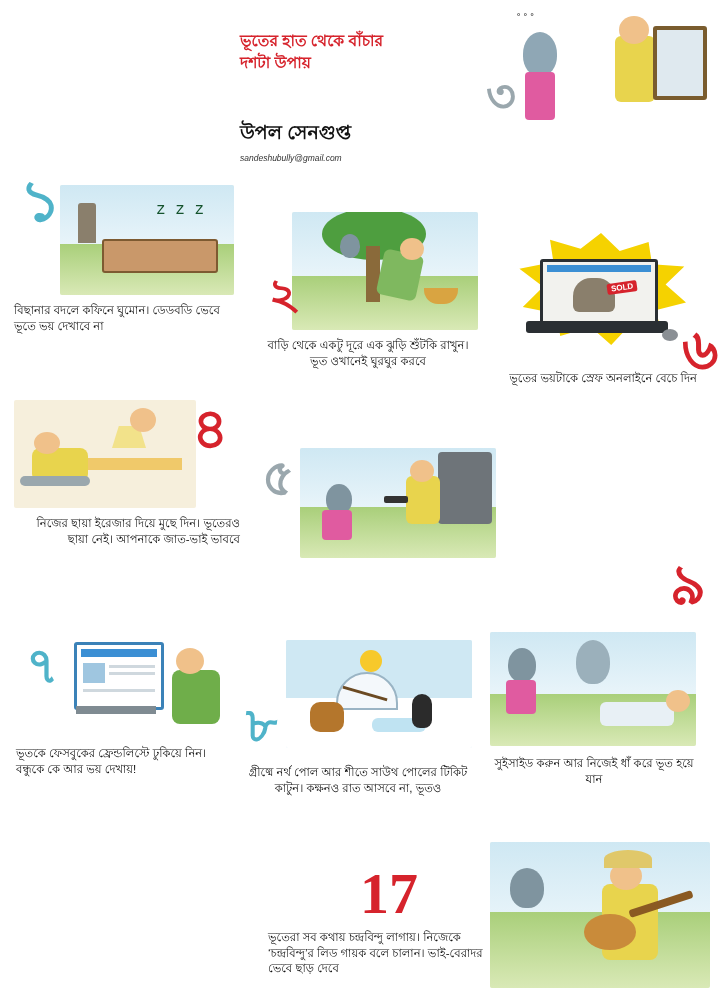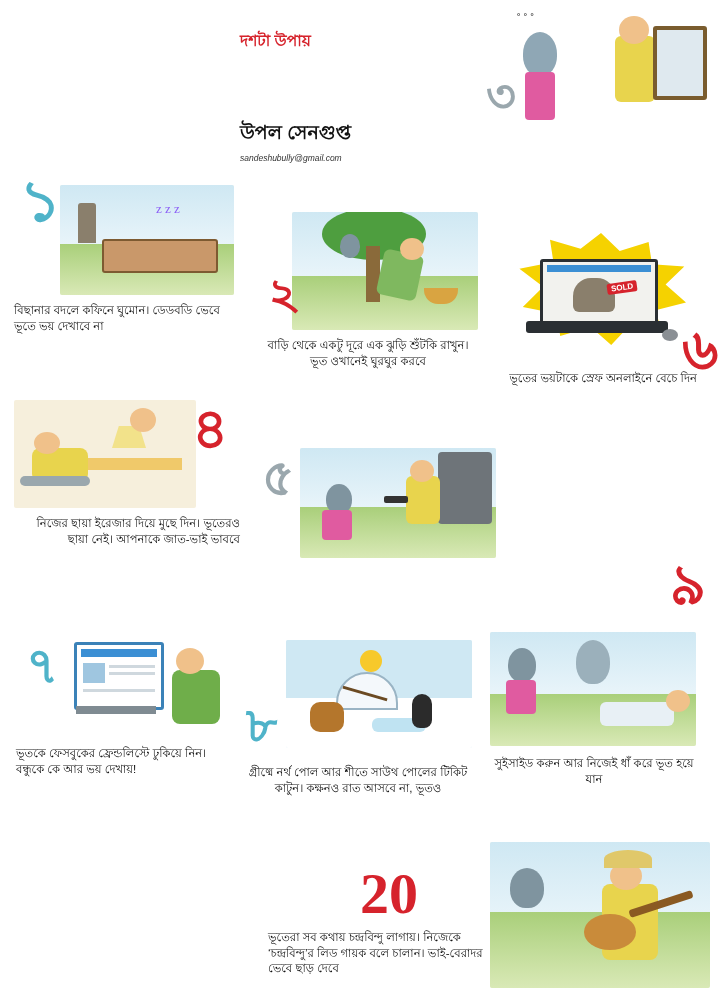--- a/index.html
+++ b/index.html
@@ -79,20 +79,21 @@
   .guitar{position:absolute;background:#c98b3a;border-radius:50%;}
   .cap{position:absolute;background:#e0c86a;border-radius:50% 50% 0 0;}
 </style>
 </head>
 <body>
 
 <div class="page">
 
 
   <div class="subhead">
+    <div class="line">ভূতের হাত থেকে বাঁচার</div>
     <div class="line">দশটা উপায়</div>
   </div>
 
   <div class="author">
     <div class="name">উপল সেনগুপ্ত</div>
     <div class="email">sandeshubully@gmail.com</div>
   </div>
 
   <div class="item" style="left:487px;top:10px;width:226px;">
     <div class="art" style="position:relative;width:226px;height:140px;background:#ffffff;">
@@ -106,21 +107,21 @@
     <div class="num" style="position:absolute;left:-1px;top:66px;font-size:46px;color:#9aa7ad;">৩</div>
   </div>
 
   <div class="item" style="left:14px;top:185px;width:220px;">
     <div class="num" style="position:absolute;left:8px;top:-10px;font-size:58px;color:#4fb3c9;transform:rotate(-12deg);">১</div>
     <div class="art" style="position:relative;left:46px;width:174px;height:110px;">
       <div class="sky"></div>
       <div class="ground"></div>
       <div style="position:absolute;left:18px;top:18px;width:18px;height:40px;background:#8a7f6c;border-radius:3px 3px 0 0;"></div>
       <div class="coffin" style="left:42px;top:54px;width:112px;height:30px;border-radius:3px;"></div>
-      <div style="position:absolute;left:96px;top:16px;font-size:13px;color:#8b5cf6;font-family:Liberation Serif, serif;">z z z</div>
+      <div style="position:absolute;left:96px;top:16px;font-size:16px;color:#14532d;font-family:Liberation Mono, monospace;">z z z</div>
     </div>
     <div class="caption" style="width:214px;margin:8px 0 0;text-align:left;">বিছানার বদলে কফিনে ঘুমোন। ডেডবডি ভেবে ভূতে ভয় দেখাবে না</div>
   </div>
 
   <div class="item" style="left:258px;top:212px;width:220px;">
     <div class="art" style="position:relative;left:34px;width:186px;height:118px;">
       <div class="sky"></div>
       <div class="ground"></div>
       <div class="tree-top" style="left:30px;top:-4px;width:104px;height:52px;background:#4e9e3f;"></div>
       <div class="tree-trunk" style="left:74px;top:34px;width:14px;height:56px;"></div>
@@ -215,21 +216,21 @@
       <div class="water" style="left:86px;top:78px;width:54px;height:14px;border-radius:6px;"></div>
       <div style="position:absolute;left:24px;top:62px;width:34px;height:30px;background:#b4762c;border-radius:10px;"></div>
       <div style="position:absolute;left:56px;top:52px;width:46px;height:3px;background:#6b4a22;transform:rotate(16deg);"></div>
       <div style="position:absolute;left:126px;top:54px;width:20px;height:34px;background:#2b2b2b;border-radius:10px 10px 8px 8px;"></div>
     </div>
     <div class="num" style="position:absolute;left:2px;top:64px;font-size:48px;color:#4fb3c9;">৮</div>
     <div class="caption" style="width:228px;margin:17px 0 0;">গ্রীষ্মে নর্থ পোল আর শীতে সাউথ পোলের টিকিট কাটুন। কক্ষনও রাত আসবে না, ভূতও</div>
   </div>
 
   <div class="item" style="left:268px;top:852px;width:442px;">
-    <div class="num" style="position:absolute;left:92px;top:16px;font-size:58px;color:#d6232c;">20</div>
+    <div class="num" style="position:absolute;left:92px;top:16px;font-size:58px;color:#d6232c;">17</div>
     <div class="art" style="position:absolute;left:222px;top:-10px;width:220px;height:146px;">
       <div class="sky"></div>
       <div class="ground" style="height:52%;"></div>
       <div class="ghost" style="left:20px;top:26px;width:34px;height:40px;background:#7f949f;"></div>
       <div style="position:absolute;left:112px;top:42px;width:56px;height:76px;background:#e8d44d;border-radius:8px;"></div>
       <div class="blob" style="left:120px;top:20px;width:32px;height:28px;background:#f0c18a;"></div>
       <div class="cap" style="left:114px;top:8px;width:48px;height:18px;"></div>
       <div class="guitar" style="left:94px;top:72px;width:52px;height:36px;background:#c98b3a;"></div>
       <div style="position:absolute;left:138px;top:58px;width:66px;height:8px;background:#8a5a22;transform:rotate(-18deg);border-radius:3px;"></div>
     </div>

